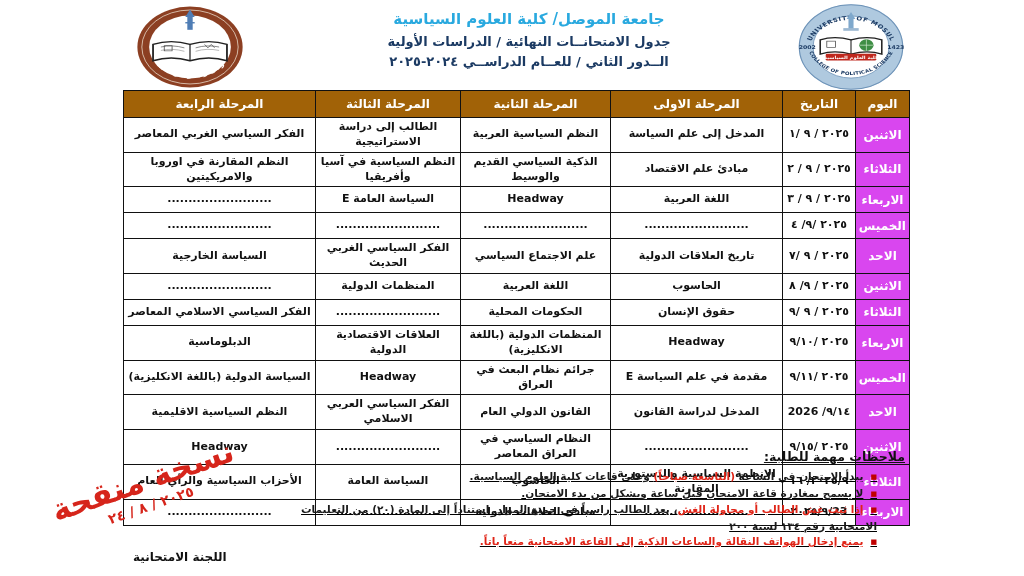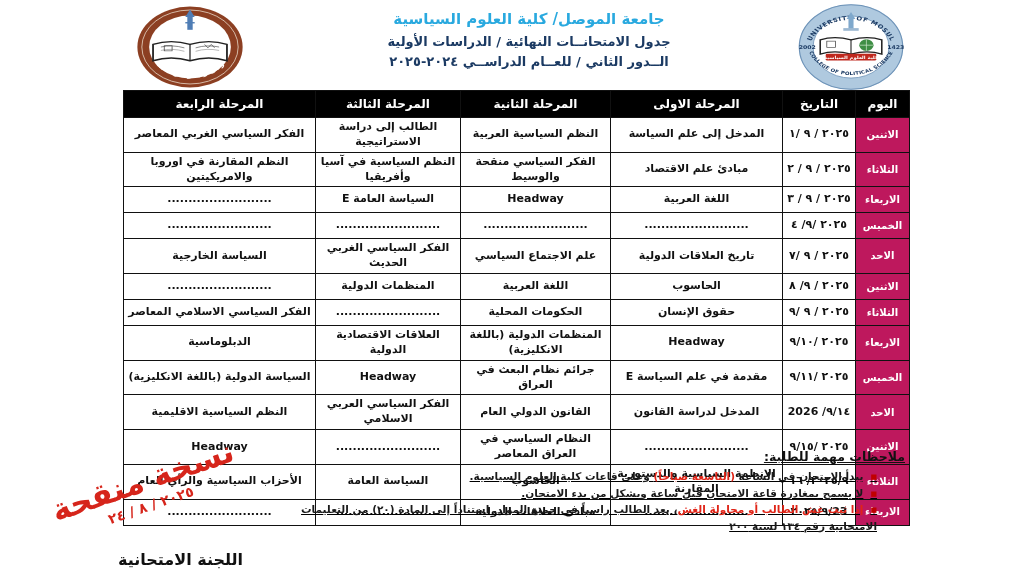--- a/index.html
+++ b/index.html
@@ -18,44 +18,44 @@
   
   .exam-table{
     position:absolute;left:123px;top:90px;width:786px;
     border-collapse:collapse;direction:rtl;table-layout:fixed;
   }
   .exam-table th,.exam-table td{
     border:1.2px solid #111;text-align:center;vertical-align:middle;
     font-weight:bold;padding:2px 3px;line-height:1.35;
   }
   .exam-table thead th{
-    background:#000000;color:#fff;font-size:12px;height:24px;padding:1px 2px;
+    background:#a16207;color:#fff;font-size:12px;height:24px;padding:1px 2px;
   }
   .exam-table td{font-size:11px;color:#111;height:21px;background:#fff;}
-  .exam-table td.day-cell{background:#be185d;color:#fff;font-size:10px;}
+  .exam-table td.day-cell{background:#d946ef;color:#fff;font-size:12px;}
   .exam-table td.date-cell{font-size:11px;direction:ltr;}
   
   .notes{position:absolute;right:119px;top:449px;width:650px;direction:rtl;text-align:right;}
   .notes-heading{
     font-size:12.5px;font-weight:bold;color:#111;text-decoration:underline;margin-bottom:5px;
   }
   .note-item{font-size:10.5px;font-weight:bold;line-height:15.5px;padding-right:28px;text-decoration:underline;}
   .note-item .bullet{color:#C00000;font-size:7px;margin-left:7px;vertical-align:1px;}
   .seg-black{color:#1a1a1a;}
   .seg-red{color:#E02417;}
   
   .stamp{
     position:absolute;left:40px;top:462px;width:210px;text-align:center;
     transform:rotate(-19deg);color:#D6251B;
   }
   .stamp-text{font-size:31px;font-weight:bold;letter-spacing:1px;}
   .stamp-date{font-size:14px;font-weight:bold;direction:ltr;margin-top:0px;letter-spacing:2px;}
   
   .signature{
-    position:absolute;left:118px;top:550px;font-size:16px;font-weight:bold;color:#111;direction:rtl;
+    position:absolute;left:133px;top:550px;font-size:12px;font-weight:bold;color:#111;direction:rtl;
   }
 </style>
 </head>
 <body>
 
 <div class="logo-left">
   <svg viewBox="0 0 100 100" preserveAspectRatio="none">
     <circle cx="50" cy="50" r="47" fill="#8C3F22"></circle>
     <circle cx="50" cy="50" r="43" fill="none" stroke="#E8D9C8" stroke-width="0.8"></circle>
     <circle cx="50" cy="50" r="36.5" fill="#ffffff"></circle>
@@ -150,21 +150,21 @@
         <td class="date-cell">٢٠٢٥ / ٩ /١</td>
         <td>المدخل إلى علم السياسة</td>
         <td>النظم السياسية العربية</td>
         <td>الطالب إلى دراسة الاستراتيجية</td>
         <td>الفكر السياسي الغربي المعاصر</td>
       </tr>
       <tr>
         <td class="day-cell">الثلاثاء</td>
         <td class="date-cell">٢٠٢٥ / ٩ / ٢</td>
         <td>مبادئ علم الاقتصاد</td>
-        <td>الفكر السياسي منقحة والوسيط</td>
+        <td>الذكية السياسي القديم والوسيط</td>
         <td>النظم السياسية في آسيا وأفريقيا</td>
         <td>النظم المقارنة في اوروبا والامريكيتين</td>
       </tr>
       <tr>
         <td class="day-cell">الاربعاء</td>
         <td class="date-cell">٢٠٢٥ / ٩ / ٣</td>
         <td>اللغة العربية</td>
         <td>Headway</td>
         <td>السياسة العامة E</td>
         <td>.........................</td>
@@ -251,20 +251,21 @@
       </tr>
     </tbody>
 </table>
 
 <div class="notes">
   <div class="notes-heading">ملاحظات مهمة للطلبة:</div>
   <div>
       <div class="note-item"><span class="bullet">■</span><span class="seg-black">يبدأ الامتحان في الساعة </span><span class="seg-red">(التاسعة صباحاً)</span><span class="seg-black"> وعلى قاعات كلية العلوم السياسية.</span></div>
       <div class="note-item"><span class="bullet">■</span><span class="seg-black">لا يسمح بمغادرة قاعة الامتحان قبل ساعة وبشكل من بدء الامتحان.</span></div>
       <div class="note-item"><span class="bullet">■</span><span class="seg-red">إذا ثبت غش الطالب أو محاولة الغش</span><span class="seg-black">، يعد الطالب راسباً في جميع المواد. استناداً إلى المادة (٢٠) من التعليمات الامتحانية رقم ١٣٤ لسنة ٢٠٠</span></div>
+      <div class="note-item"><span class="bullet">■</span><span class="seg-red">يمنع إدخال الهواتف النقالة والساعات الذكية إلى القاعة الامتحانية منعاً باتاً.</span></div>
     </div>
 </div>
 
 <div class="stamp">
   <div class="stamp-text">نسخة منقحة</div>
   <div class="stamp-date">٢٠٢٥ / ٨ / ٢٤</div>
 </div>
 
 <div class="signature">اللجنة الامتحانية</div>
 

